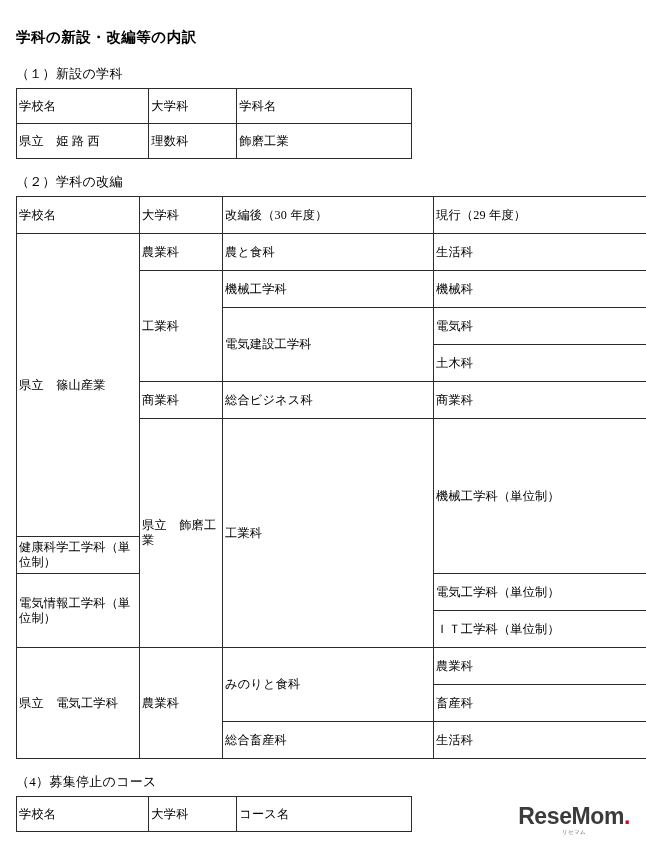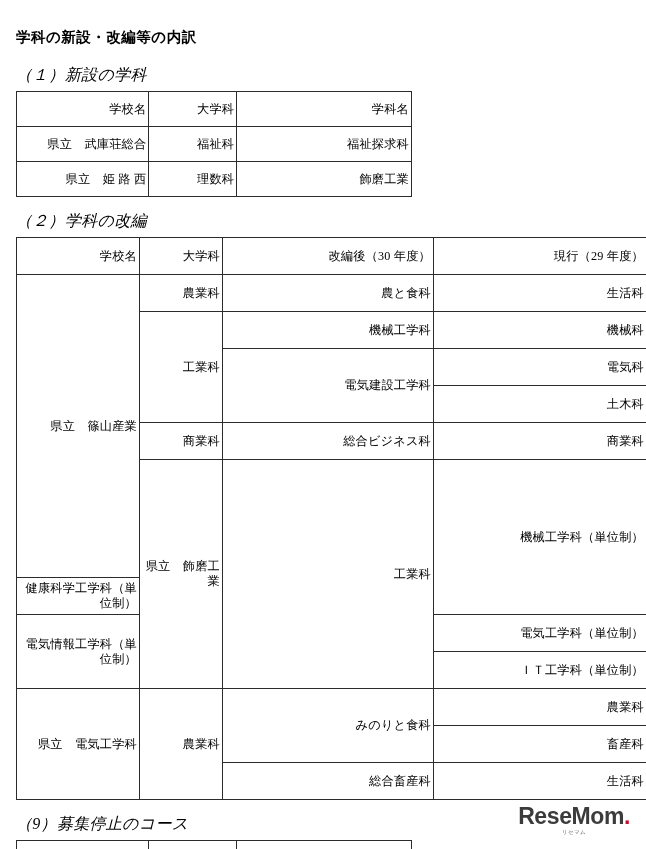--- a/index.html
+++ b/index.html
@@ -20,35 +20,34 @@
     box-sizing: border-box;
     width: 646px;
   }
   .doc-title {
     font-size: 14.5px;
     font-weight: bold;
     letter-spacing: 0.5px;
     margin: 0 0 18px 2px;
   }
   .section-label {
-    font-size: 16px;
+    font-size: 13px;
     margin: 0 0 5px 2px;
     letter-spacing: 0.3px;
-    font-style: italic;
   }
   table {
     border-collapse: collapse;
     table-layout: fixed;
     margin: 0 0 14px 2px;
   }
   td, th {
     border: 1px solid #2b2b2b;
     font-size: 12.2px;
     font-weight: normal;
-    text-align: right;
+    text-align: left;
     vertical-align: middle;
     padding: 0 2px;
     letter-spacing: 0.2px;
     line-height: 1.2;
   }
   
   #table-new-departments { width: 396px; }
   #table-new-departments td { height: 34px; }
   #table-new-departments .c-school { width: 120px; }
   #table-new-departments .c-dept   { width: 78px; }
@@ -104,25 +103,20 @@
 
   <div class="section-label">（１）新設の学科</div>
   <table id="table-new-departments">
     <tbody>
       <tr>
         <td class="c-school">学校名</td>
         <td class="c-dept">大学科</td>
         <td class="c-name">学科名</td>
       </tr>
       <tr>
-        <td class="c-school">県立　武庫荘総合</td>
-        <td class="c-dept">福祉科</td>
-        <td class="c-name">福祉探求科</td>
-      </tr>
-      <tr>
         <td class="c-school">県立　姫 路 西</td>
         <td class="c-dept">理数科</td>
         <td class="c-name">飾磨工業</td>
       </tr>
     </tbody>
   </table>
 
   <div class="section-label">（２）学科の改編</div>
   <table id="table-reorganization">
     <tbody>
@@ -183,21 +177,21 @@
       <tr>
         <td class="c-now">畜産科</td>
       </tr>
       <tr>
         <td class="c-after" rowspan="1">総合畜産科</td>
         <td class="c-now">生活科</td>
       </tr>
     </tbody>
   </table>
 
-  <div class="section-label">（9）募集停止のコース</div>
+  <div class="section-label">（4）募集停止のコース</div>
   <table id="table-stopped-courses">
     <tbody>
       <tr>
         <td class="c-school">学校名</td>
         <td class="c-dept">大学科</td>
         <td class="c-course">コース名</td>
       </tr>
 
     </tbody>
   </table>

